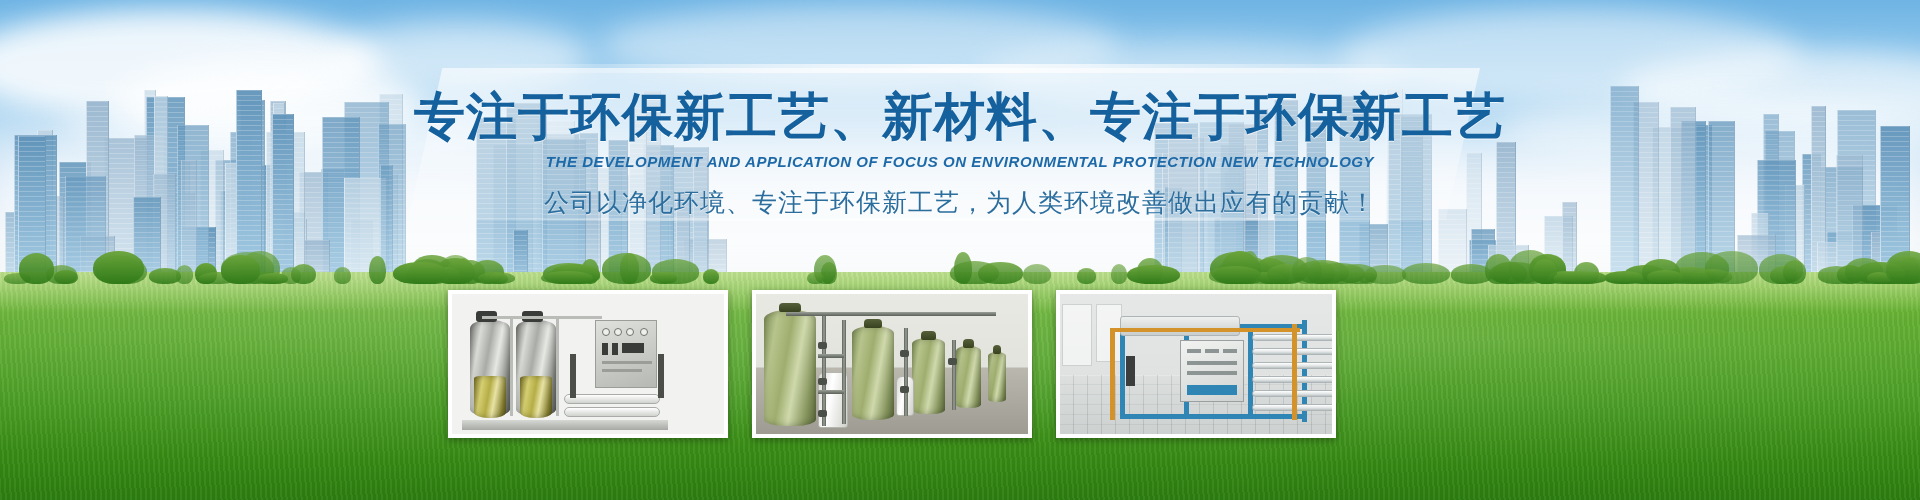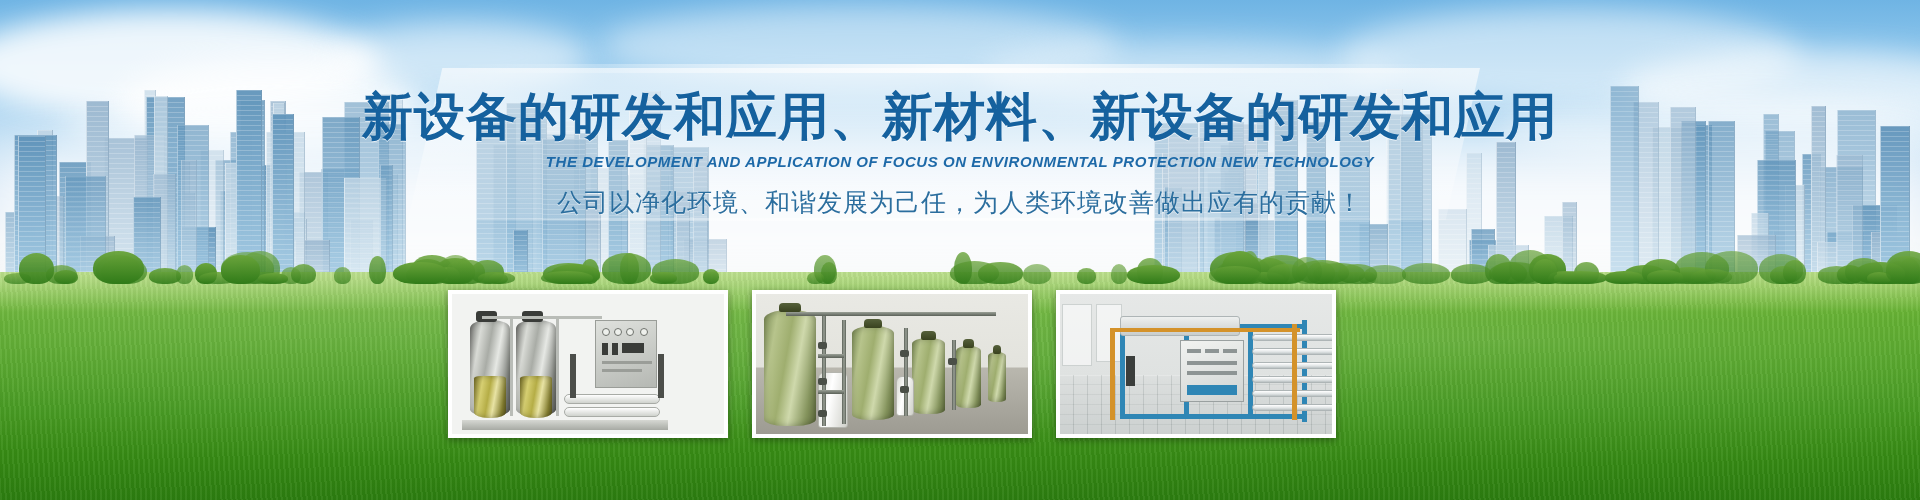--- a/index.html
+++ b/index.html
@@ -511,23 +511,23 @@
       <div class="shrub" style="left: 1209px; width: 52px; height: 17.8484px; opacity: 0.66;"></div>
       <div class="shrub" style="left: 1554px; width: 53px; height: 12.6224px; opacity: 0.93;"></div>
       <div class="shrub" style="left: 1077px; width: 19px; height: 15.6626px; opacity: 0.79;"></div>
     </div>
 
   <div class="panel"></div>
   <div class="panel-stripe"></div>
   <div class="panel-edge"></div>
 
   <div class="copy">
-    <div class="headline">新设备的研发和应用、新材料、新设备的研发和应用</div>
+    <div class="headline">专注于环保新工艺、新材料、专注于环保新工艺</div>
     <div class="subline">THE DEVELOPMENT AND APPLICATION OF FOCUS ON ENVIRONMENTAL PROTECTION NEW TECHNOLOGY</div>
-    <div class="tagline">公司以净化环境、和谐发展为己任，为人类环境改善做出应有的贡献！</div>
+    <div class="tagline">公司以净化环境、专注于环保新工艺，为人类环境改善做出应有的贡献！</div>
   </div>
 
   <div class="photos">
 
     <div class="photo p1">
       <div class="scene">
         <div class="tank" style="left:18px; top:26px; width:40px; height:96px;"></div>
         <div class="tank" style="left:64px; top:26px; width:40px; height:96px;"></div>
         <div class="tank yellow" style="left:22px; top:82px; width:32px; height:42px; border-radius:20% 20% 44% 44% / 6% 6% 14% 14%;"></div>
         <div class="tank yellow" style="left:68px; top:82px; width:32px; height:42px; border-radius:20% 20% 44% 44% / 6% 6% 14% 14%;"></div>

